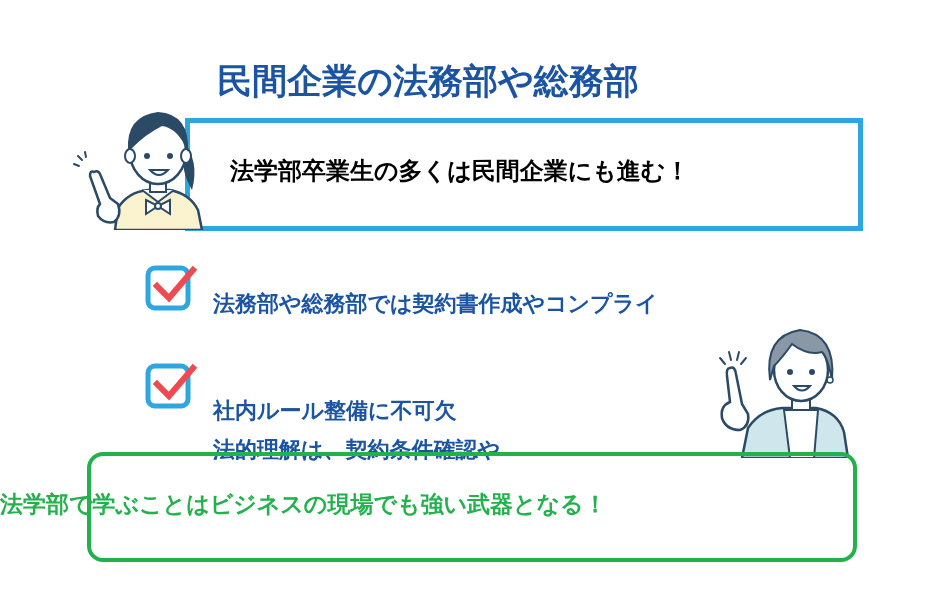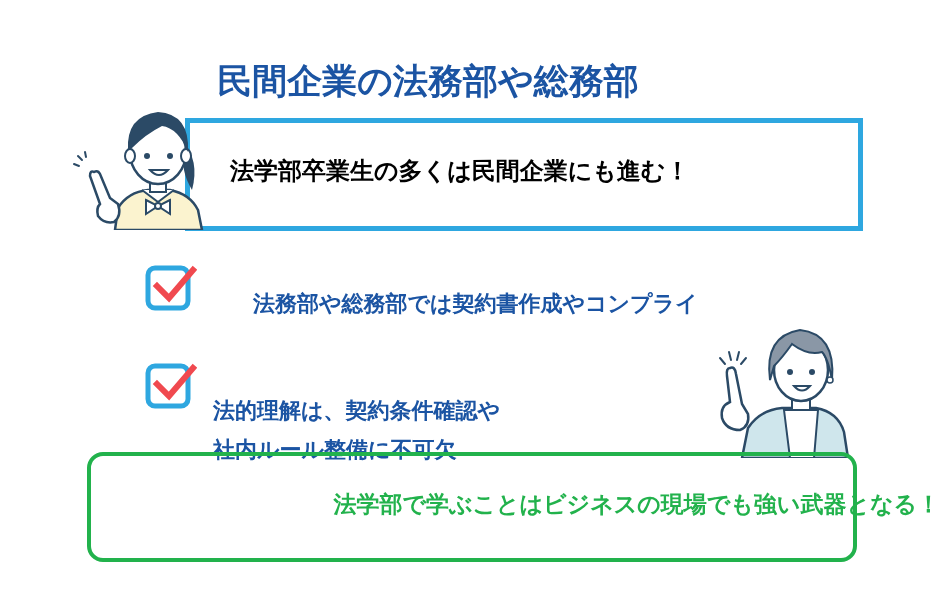--- a/index.html
+++ b/index.html
@@ -21,29 +21,29 @@
     .girl { position: absolute; left: 70px; top: 100px; width: 150px; height: 130px; }
     .woman { position: absolute; left: 712px; top: 318px; width: 140px; height: 140px; }
 
     .check { position: absolute; width: 52px; height: 52px; }
     .check-1 { left: 145px; top: 262px; }
     .check-2 { left: 145px; top: 360px; }
 
     .point-text {
       position: absolute; font-size: 22px; font-weight: bold; color: #1b54a3; line-height: 39px;
     }
-    .point-1 { left: 213px; top: 284px; margin-left: 40px; }
+    .point-1 { left: 213px; top: 284px; }
     .point-2 { left: 213px; top: 391px; }
 
     .conclusion-box {
       position: absolute; left: 87px; top: 452px; width: 770px; height: 110px;
       border: 4px solid #22b24c; border-radius: 16px; box-sizing: border-box; background: transparent;
     }
     .conclusion-text {
-      position: absolute; left: 0; top: 489px; width: 940px; text-align: right;
+      position: absolute; left: 0; top: 489px; width: 940px; text-align: left;
       font-size: 23px; font-weight: bold; color: #22b24c;
     }
   </style>
 </head>
 <body>
 
 <div class="title">民間企業の法務部や総務部</div>
 
 <div class="speech-box"></div>
 <div class="speech-text">法学部卒業生の多くは民間企業にも進む！</div>
@@ -90,22 +90,22 @@
 <div class="point-text point-1">
   <div>法務部や総務部では契約書作成やコンプライ</div>
 </div>
 
 <svg class="check check-2" viewBox="0 0 52 52">
   <rect x="3" y="6" width="40" height="40" rx="7" fill="#fff" stroke="#2ea7e0" stroke-width="5"></rect>
   <path d="M12 24 L24 36 L48 8" fill="none" stroke="#f0494f" stroke-width="6" stroke-linecap="square"></path>
 </svg>
 
 <div class="point-text point-2">
+  <div>社内ルール整備に不可欠</div>
   <div>法的理解は、契約条件確認や</div>
-  <div>社内ルール整備に不可欠</div>
 </div>
 
 <svg class="woman" viewBox="0 0 140 140">
 
   <g stroke="#2b4a66" stroke-width="2" stroke-linecap="round">
     <line x1="8" y1="40" x2="13" y2="46"></line>
     <line x1="17" y1="34" x2="19" y2="42"></line>
     <line x1="27" y1="34" x2="25" y2="42"></line>
     <line x1="34" y1="40" x2="29" y2="46"></line>
   </g>

